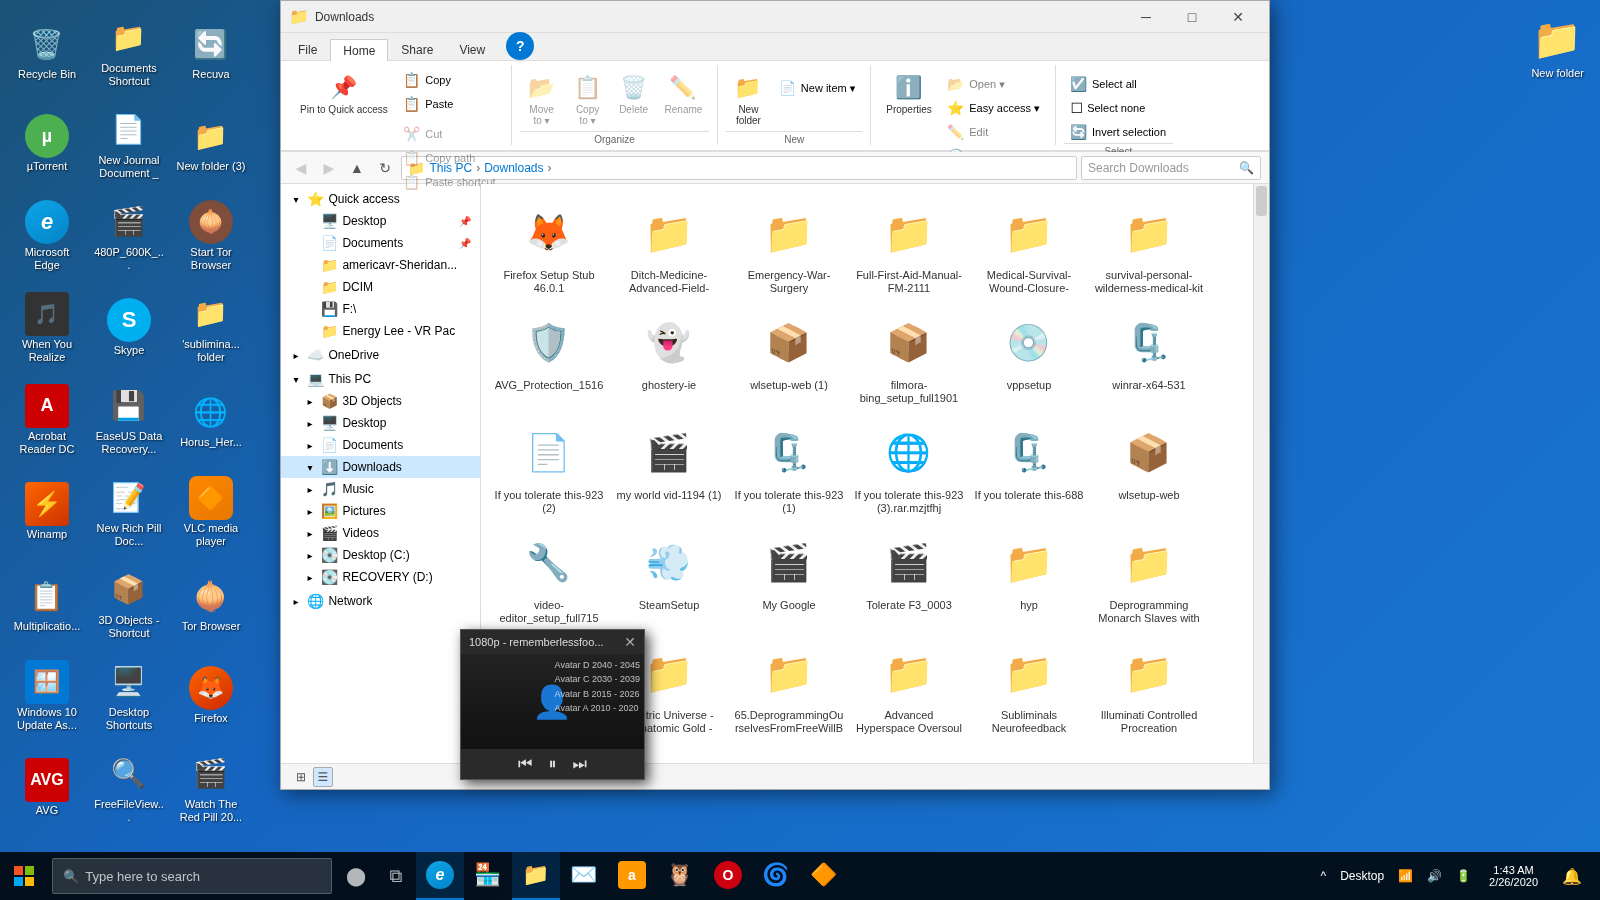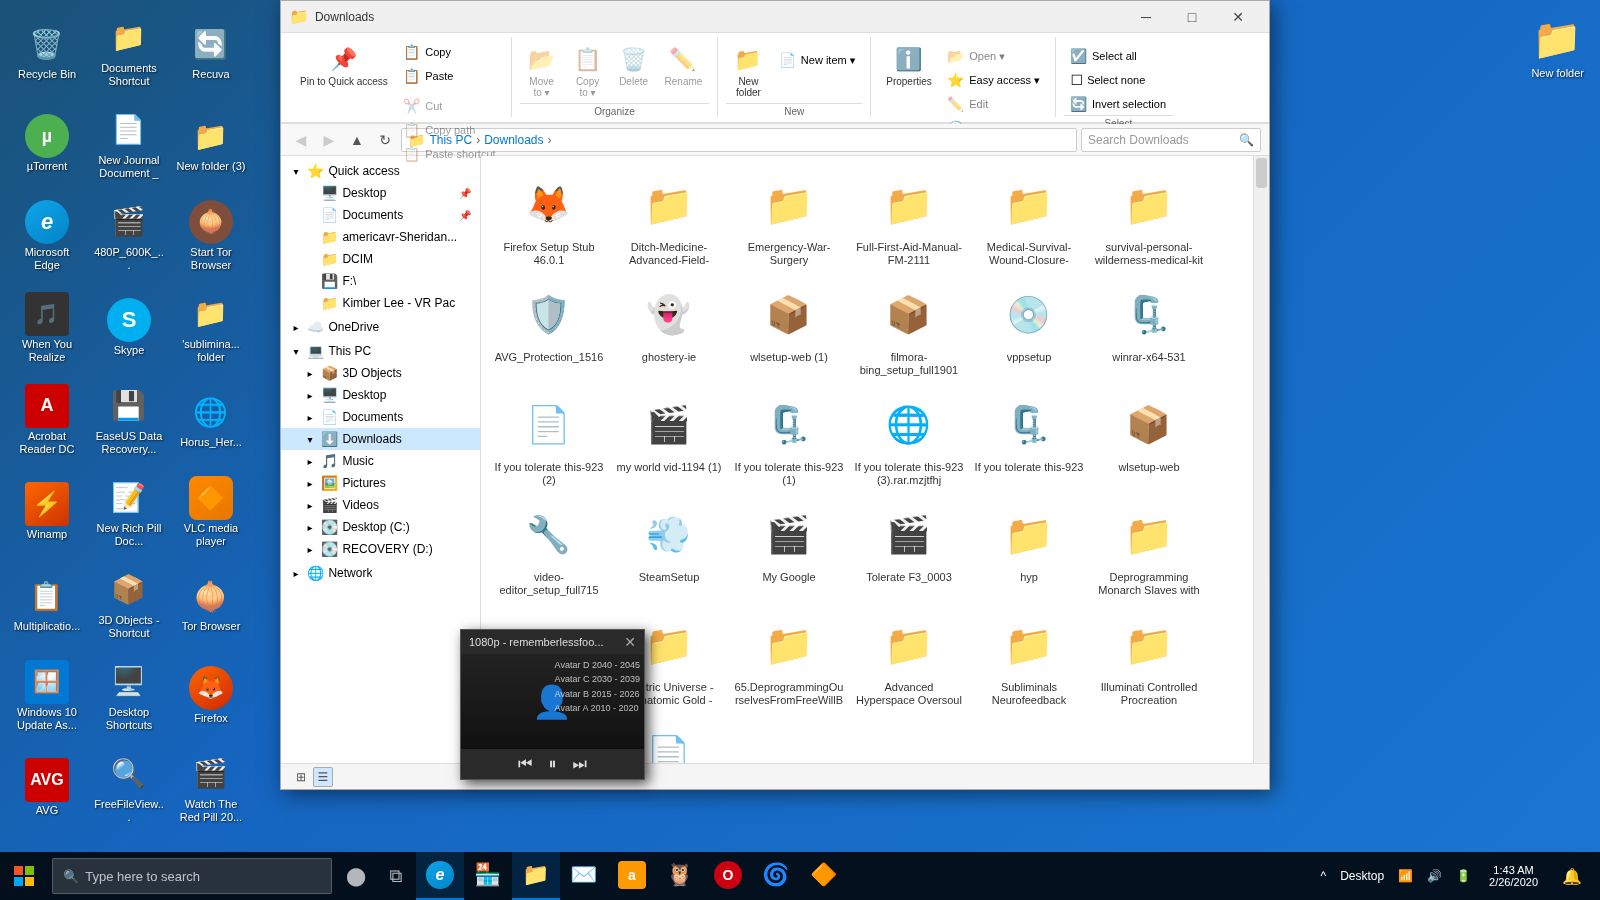--- a/index.html
+++ b/index.html
@@ -249,20 +249,27 @@
       <span class="title-bar-icon">📁</span>
       <span class="title-bar-text">Downloads</span>
       <div class="title-bar-controls">
         <button class="title-btn">─</button>
         <button class="title-btn">□</button>
         <button class="title-btn close">✕</button>
       </div>
     </div>
 
     <div class="ribbon">
+      <div class="ribbon-tabs">
+        <div class="ribbon-tab">File</div>
+        <div class="ribbon-tab active">Home</div>
+        <div class="ribbon-tab">Share</div>
+        <div class="ribbon-tab">View</div>
+        <div class="ribbon-help">?</div>
+      </div>
       <div class="ribbon-content">
 
         <div class="ribbon-group">
           <div class="ribbon-group-buttons">
             <div class="ribbon-btn">
               <div class="btn-icon">📌</div>
               <div class="btn-label">Pin to Quick
 access</div>
             </div>
             <div style="display:flex;flex-direction:column;gap:2px;">
@@ -432,21 +439,21 @@
             <span class="nav-label">DCIM</span>
           </div>
           <div class="nav-item nav-indent">
             <span class="nav-expand"></span>
             <span class="nav-icon">💾</span>
             <span class="nav-label">F:\</span>
           </div>
           <div class="nav-item nav-indent">
             <span class="nav-expand"></span>
             <span class="nav-icon">📁</span>
-            <span class="nav-label">Kimber Lee - VR Pac</span>
+            <span class="nav-label">Energy Lee - VR Pac</span>
           </div>
         </div>
 
         <div class="nav-section">
           <div class="nav-item">
             <span class="nav-expand">▸</span>
             <span class="nav-icon">☁️</span>
             <span class="nav-label">OneDrive</span>
           </div>
         </div>
@@ -574,21 +581,21 @@
             <div class="file-item">
     <div class="file-icon" style="font-size:36px;">🗜️</div>
     <div class="file-label">If you tolerate this-923 (1)</div>
   </div>
             <div class="file-item">
     <div class="file-icon" style="font-size:36px;">🌐</div>
     <div class="file-label">If you tolerate this-923 (3).rar.mzjtfhj</div>
   </div>
             <div class="file-item">
     <div class="file-icon" style="font-size:36px;">🗜️</div>
-    <div class="file-label">If you tolerate this-923</div>
+    <div class="file-label">If you tolerate this-688</div>
   </div>
             <div class="file-item">
     <div class="file-icon" style="font-size:36px;">📦</div>
     <div class="file-label">wlsetup-web</div>
   </div>
             <div class="file-item">
     <div class="file-icon" style="font-size:36px;">🔧</div>
     <div class="file-label">video-editor_setup_full715</div>
   </div>
             <div class="file-item">

